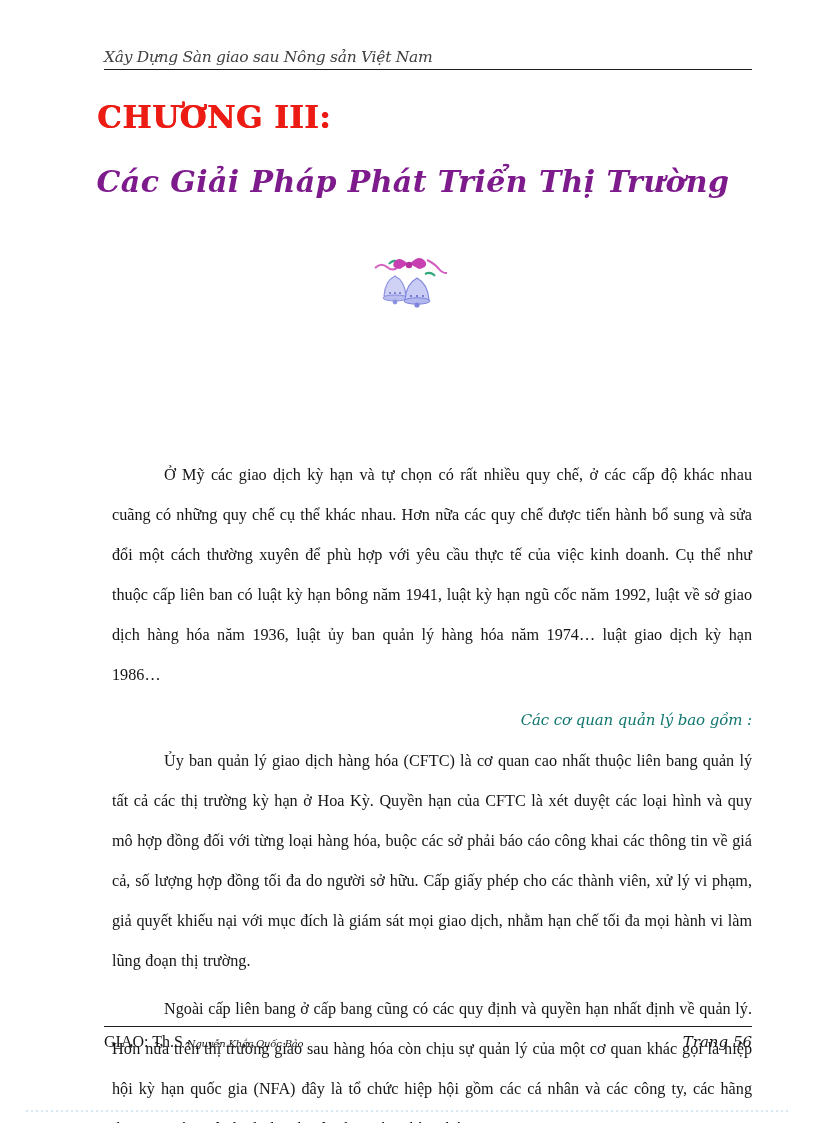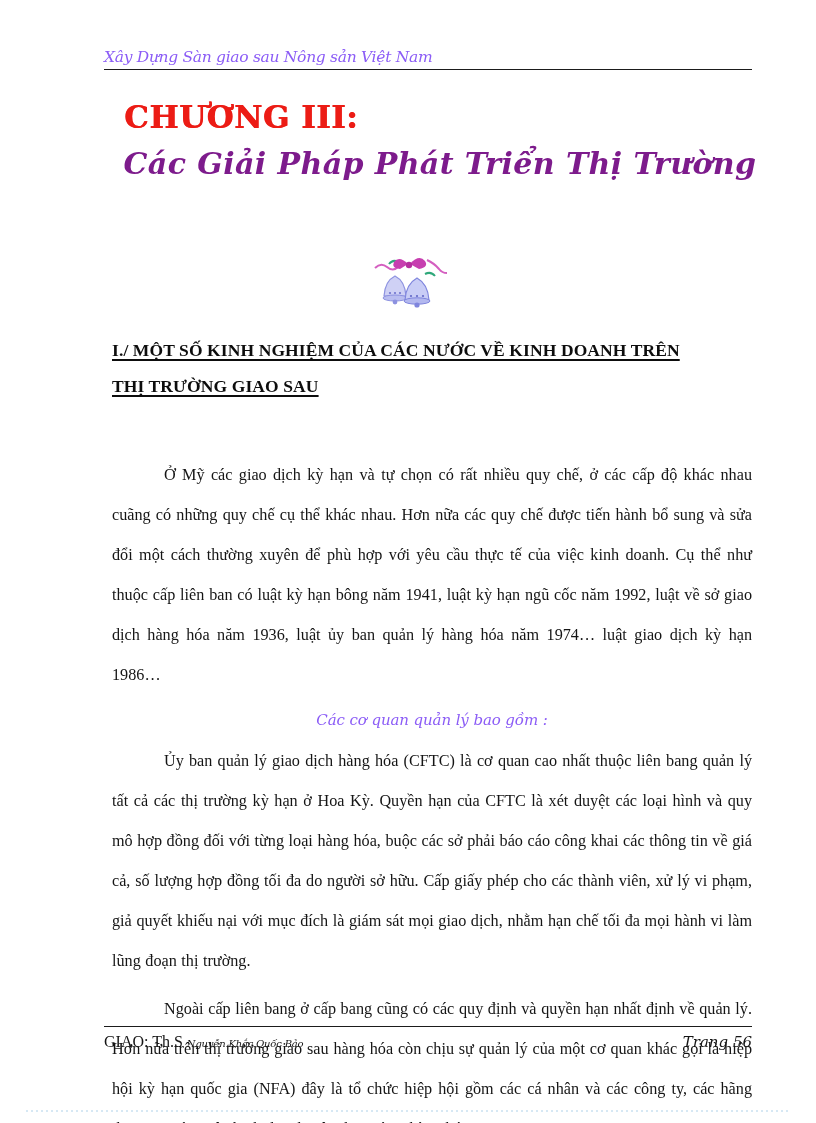--- a/index.html
+++ b/index.html
@@ -29,35 +29,35 @@
     position: absolute;
     left: 104px;
     top: 48px;
     width: 648px;
   }
   .doc-header .header-title {
     font-family: "DejaVu Serif", "Liberation Serif", serif;
     font-style: italic;
     font-size: 15.5px;
     letter-spacing: -0.3px;
-    color: #8b5cf6;
+    color: #404040;
     white-space: nowrap;
     padding-bottom: 3px;
     font-weight: 400;
   }
   .rule {
     border-bottom: 1.6px solid #1b1b1b;
     width: 100%;
     height: 0;
   }
 
   
   .title-block {
     position: absolute;
-    left: 116px;
+    left: 89px;
     top: 100px;
     width: 648px;
     text-align: center;
   }
   .chapter-number {
     font-family: "DejaVu Serif", "Liberation Serif", serif;
     font-weight: bold;
     font-size: 31px;
     color: #ec1c15;
     letter-spacing: 0.5px;
@@ -66,21 +66,21 @@
     line-height: 1.1;
     text-shadow: 0.6px 0 0 #ec1c15;
   }
   .chapter-title {
     font-family: "DejaVu Serif", "Liberation Serif", serif;
     font-style: italic;
     font-weight: bold;
     font-size: 30px;
     color: #7d1b8c;
     line-height: 1.35;
-    margin-top: 10px;
+    margin-top: 28px;
     letter-spacing: 0.4px;
   }
   .chapter-title .line2 {
     display: block;
   }
 
   
   .clipart {
     position: absolute;
     left: 50%;
@@ -135,26 +135,26 @@
     font-family: "Liberation Serif", "DejaVu Serif", serif;
     font-size: 16.2px;
     line-height: 40px;
     color: #151515;
     word-spacing: 0.5px;
   }
   p.para.tight { margin-bottom: 0; }
   p.note {
     margin: 10px 0 6px 0;
     text-indent: 0;
-    text-align: center;
+    text-align: right;
     font-family: "DejaVu Serif", "Liberation Serif", serif;
     font-style: italic;
     font-size: 15px;
     line-height: 30px;
-    color: #8b5cf6;
+    color: #0f766e;
     letter-spacing: -0.1px;
   }
 
   
   .doc-footer {
     position: absolute;
     left: 104px;
     top: 1026px;
     width: 648px;
   }
@@ -238,24 +238,20 @@
 
       <circle cx="25" cy="41" r="1.1" fill="#6f74cf"></circle>
       <circle cx="30" cy="41" r="1.1" fill="#6f74cf"></circle>
       <circle cx="35" cy="41" r="1.1" fill="#6f74cf"></circle>
       <circle cx="46" cy="44" r="1.1" fill="#6167c6"></circle>
       <circle cx="52" cy="44" r="1.1" fill="#6167c6"></circle>
       <circle cx="58" cy="44" r="1.1" fill="#6167c6"></circle>
     </svg>
   </div>
 
-  <div class="section-heading">
-    <span class="h-line l1">I./ MỘT SỐ KINH NGHIỆM CỦA CÁC NƯỚC VỀ KINH DOANH TRÊN</span>
-    <span class="h-line l2">THỊ TRƯỜNG GIAO SAU</span>
-  </div>
 
 
   <div class="body-area">
     <p class="para">Ở Mỹ các giao dịch kỳ hạn và tự chọn có rất nhiều quy chế, ở các cấp độ khác nhau cuãng có những quy chế cụ thể khác nhau. Hơn nữa các quy chế được tiến hành bổ sung và sửa đổi một cách thường xuyên để phù hợp với yêu cầu thực tế của việc kinh doanh. Cụ thể như thuộc cấp liên ban có luật kỳ hạn bông năm 1941, luật kỳ hạn ngũ cốc năm 1992, luật về sở giao dịch hàng hóa năm 1936, luật ủy ban quản lý hàng hóa năm 1974… luật giao dịch kỳ hạn 1986…</p>
     <p class="note">Các cơ quan quản lý bao gồm :</p>
     <p class="para">Ủy ban quản lý giao dịch hàng hóa (CFTC) là cơ quan cao nhất thuộc liên bang quản lý tất cả các thị trường kỳ hạn ở Hoa Kỳ. Quyền hạn của CFTC là xét duyệt các loại hình và quy mô hợp đồng đối với từng loại hàng hóa, buộc các sở phải báo cáo công khai các thông tin về giá cả, số lượng hợp đồng tối đa do người sở hữu. Cấp giấy phép cho các thành viên, xử lý vi phạm, giả quyết khiếu nại với mục đích là giám sát mọi giao dịch, nhằm hạn chế tối đa mọi hành vi làm lũng đoạn thị trường.</p>
     <p class="para tight">Ngoài cấp liên bang ở cấp bang cũng có các quy định và quyền hạn nhất định về quản lý. Hơn nữa trên thị trường giao sau hàng hóa còn chịu sự quản lý của một cơ quan khác gọi là hiệp hội kỳ hạn quốc gia (NFA) đây là tổ chức hiệp hội gồm các cá nhân và các công ty, các hãng tham gia vào việc kinh doanh trên thị trường hàng hóa giao sau</p>
   </div>
 
   <div class="doc-footer">

